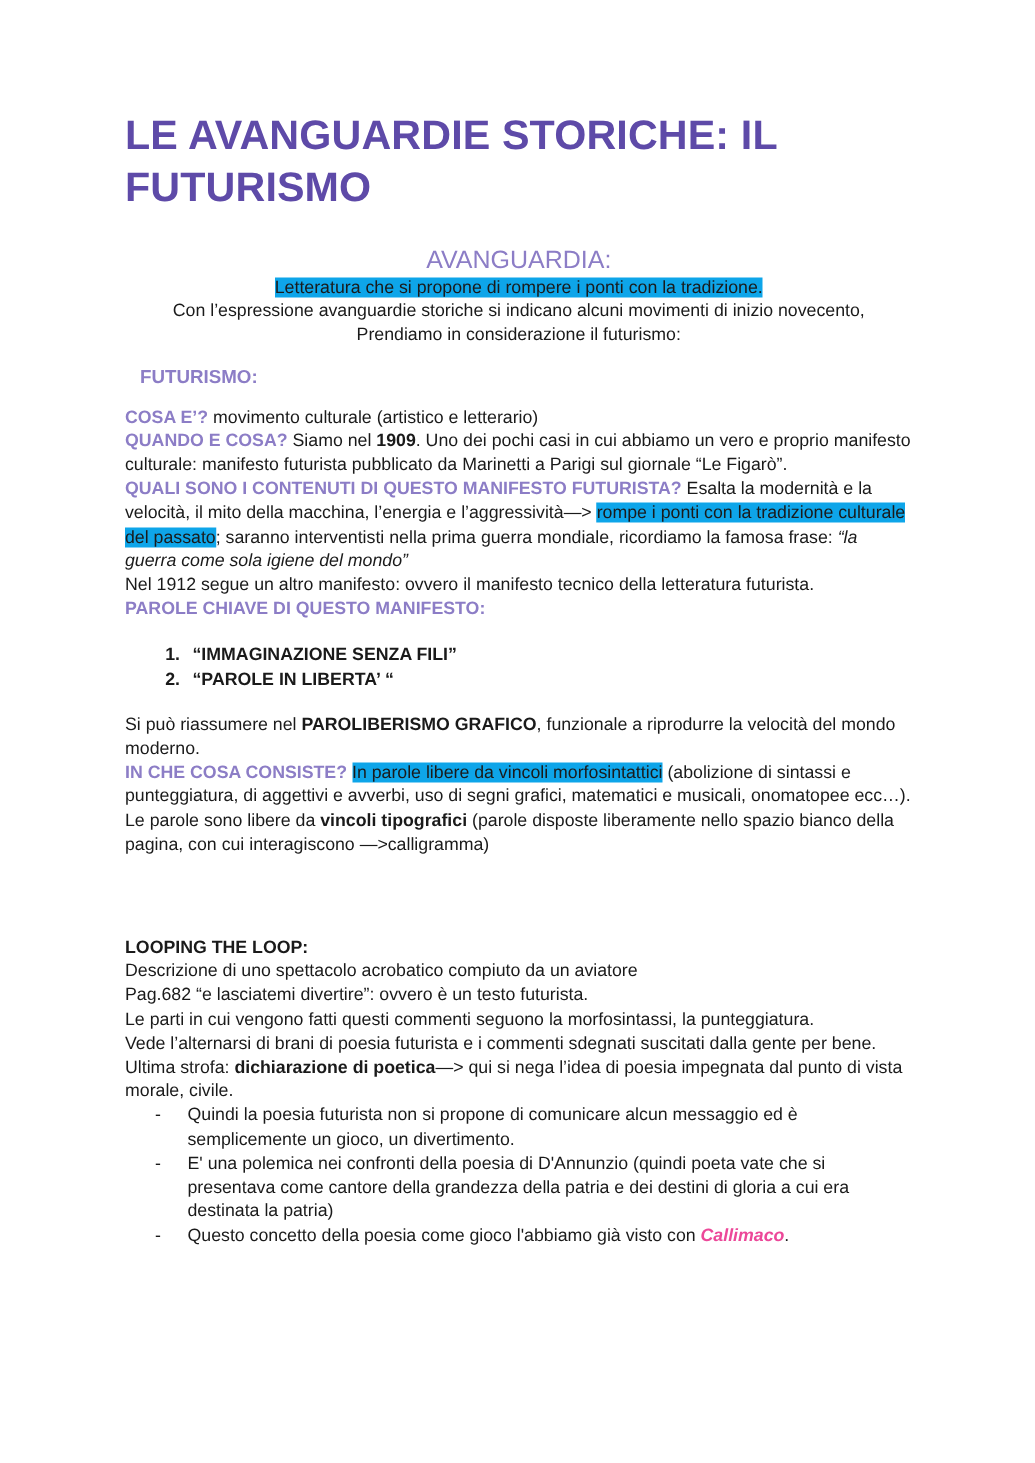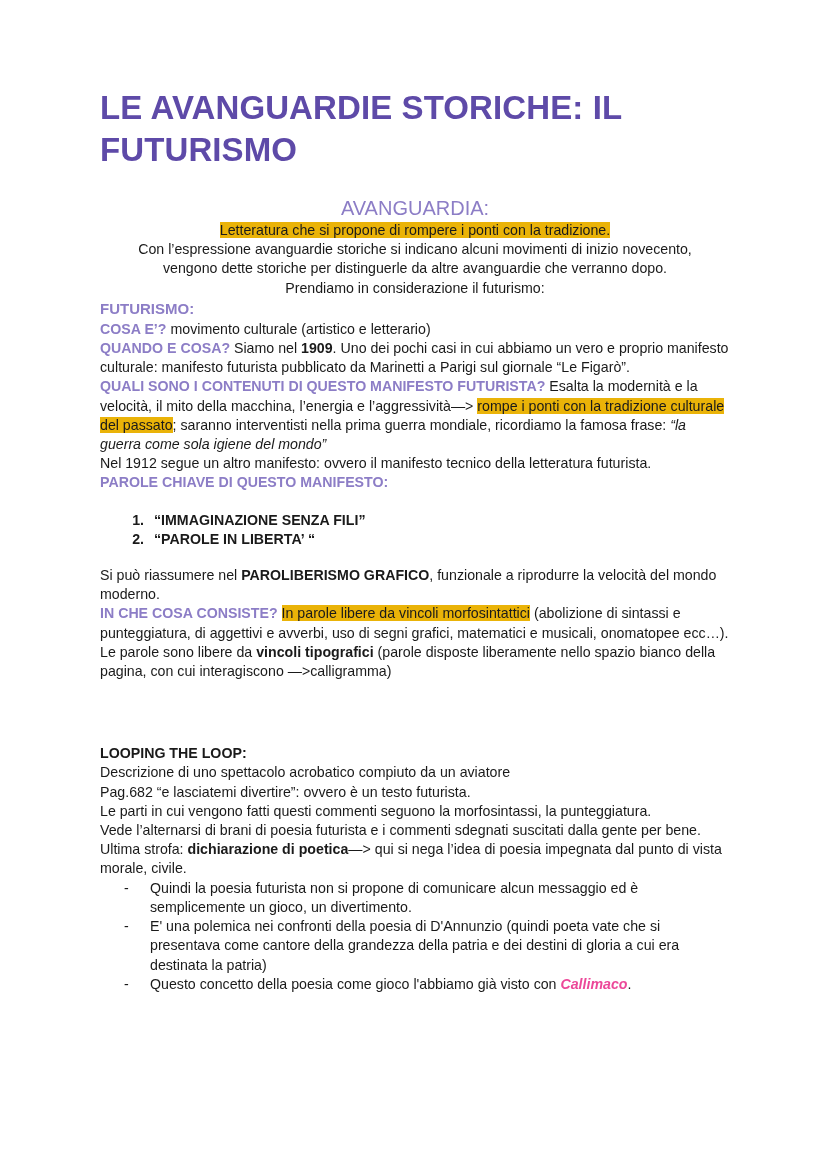--- a/index.html
+++ b/index.html
@@ -38,31 +38,31 @@
       color: #8c7dc6;
       margin: 24px 0 0 0;
       padding-left: 0;
     }
     .p {
       font-size: 14.2px;
       line-height: 19.2px;
       margin: 0;
     }
     .center { text-align: center; }
-    .hl { background: #eab308; }
+    .hl { background: #0ea5e9; }
     .lbl {
       color: #8c7dc6;
       font-weight: bold;
     }
     .h-section {
       color: #8c7dc6;
       font-weight: bold;
       font-size: 15px;
       line-height: 22px;
-      margin: 0;
+      margin: 12px;
     }
     .b { font-weight: bold; margin-top: 46px; }
     .i { font-style: italic; }
     .red { color: #ec4899; font-weight: bold; font-style: italic; }
     .ol {
       margin: 18px 0 0 0;
       padding: 0;
       list-style: none;
     }
     .ol li {
@@ -98,21 +98,20 @@
 
 <div class="page">
 
   <h1 class="title">LE AVANGUARDIE STORICHE: IL FUTURISMO</h1>
 
   <h2 class="subtitle">AVANGUARDIA:</h2>
 
   <div>
     <p class="p center"><span class="hl">Letteratura che si propone di rompere i ponti con la tradizione.</span></p>
     <p class="p center">Con l’espressione avanguardie storiche si indicano alcuni movimenti di inizio novecento,</p>
-    <p class="p center">vengono dette storiche per distinguerle da altre avanguardie che verranno dopo.</p>
     <p class="p center">Prendiamo in considerazione il futurismo:</p>
   </div>
 
   <h3 class="h-section">FUTURISMO:</h3>
 
   <div>
     <p class="p"><span class="lbl">COSA E’?</span><span> movimento culturale (artistico e letterario)</span></p>
     <p class="p"><span class="lbl">QUANDO E COSA?</span><span> Siamo nel </span><span class="b">1909</span><span>. Uno dei pochi casi in cui abbiamo un vero e proprio manifesto culturale: manifesto futurista pubblicato da Marinetti a Parigi sul giornale “Le Figarò”.</span></p>
     <p class="p"><span class="lbl">QUALI SONO I CONTENUTI DI QUESTO MANIFESTO FUTURISTA?</span><span> Esalta la modernità e la velocità, il mito della macchina, l’energia e l’aggressività—&gt; </span><span class="hl">rompe i ponti con la tradizione culturale del passato</span><span>; saranno interventisti nella prima guerra mondiale, ricordiamo la famosa frase: </span><span class="i">“la guerra come sola igiene del mondo”</span></p>
     <p class="p">Nel 1912 segue un altro manifesto: ovvero il manifesto tecnico della letteratura futurista.</p>

